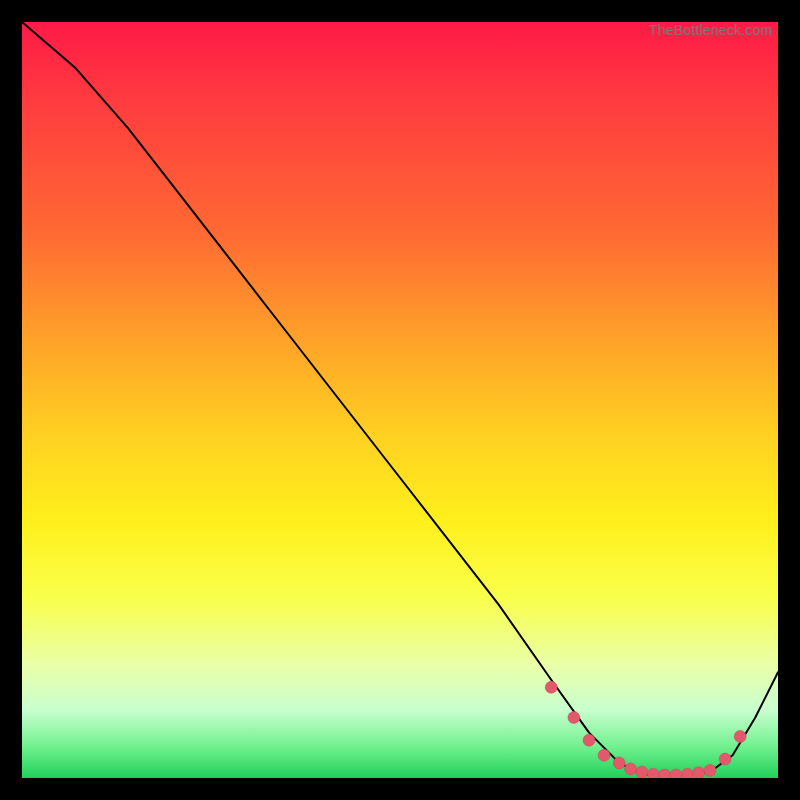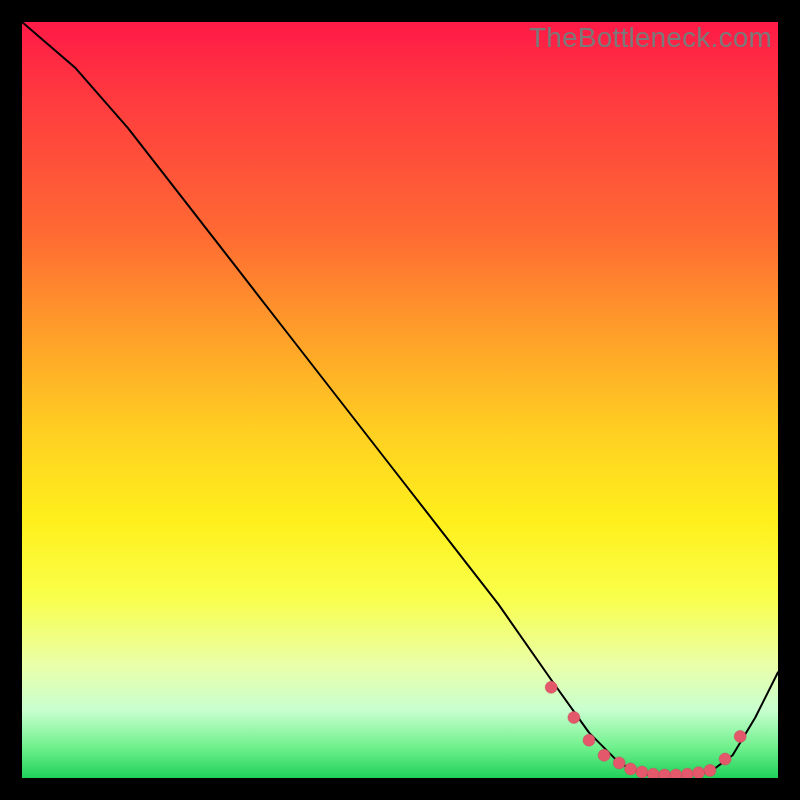--- a/index.html
+++ b/index.html
@@ -37,21 +37,21 @@
       #c8ffcf 91%,
       #6ef08c 96%,
       #1fd05a 100%
     );
   }
   .watermark {
     position: absolute;
     top: 0px;
     right: 6px;
     color: #7a7a7a;
-    font-size: 28px;
+    font-size: 14px;
     letter-spacing: 0.2px;
     user-select: none;
   }
   svg {
     position: absolute;
     left: 0;
     top: 0;
   }
   .curve {
     fill: none;

